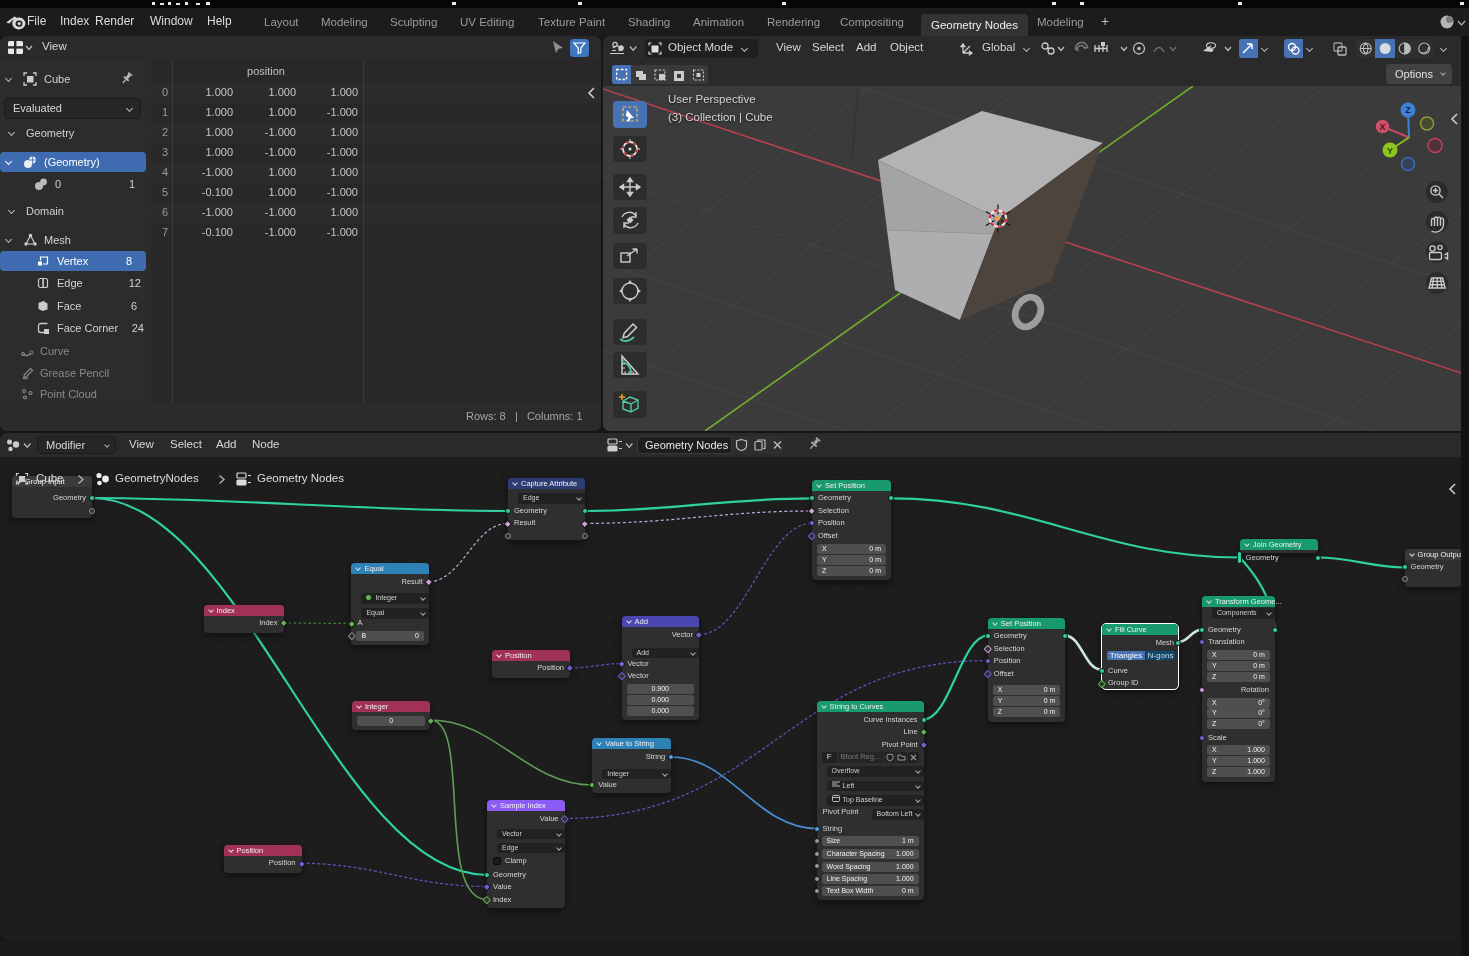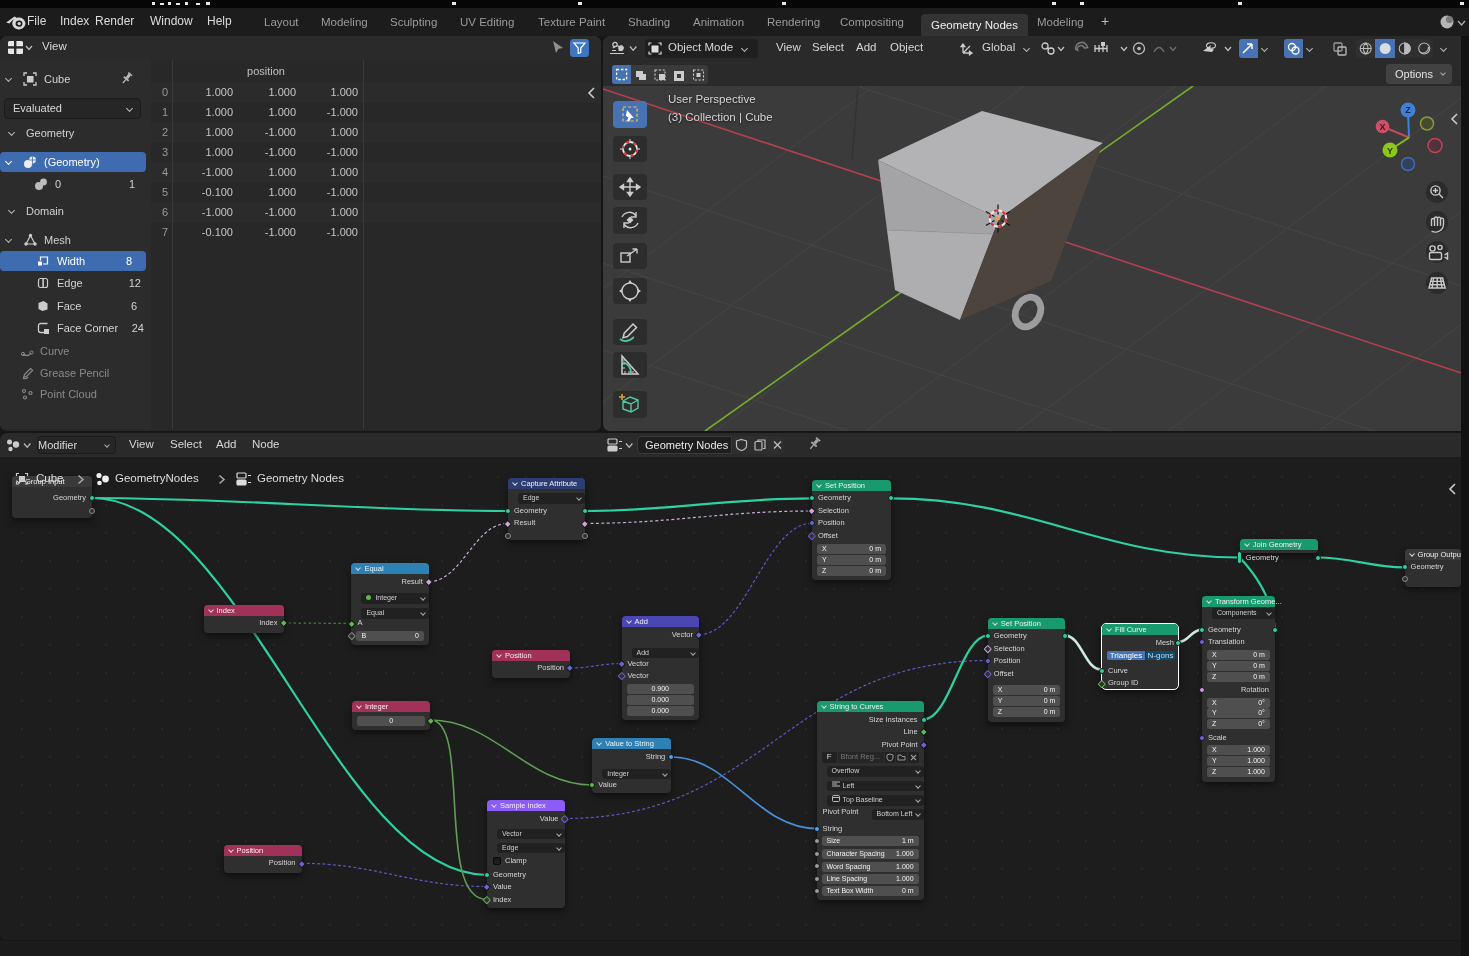--- a/index.html
+++ b/index.html
@@ -170,21 +170,21 @@
             <circle cx="3" cy="11" r="1.7" fill="#ccc"></circle>
             <circle cx="12" cy="11" r="1.7" fill="#ccc"></circle>
           </svg>
 <span style="position:absolute;left:44px">Mesh</span>
         </div>
 <div class="trow trowsel" style="top:191px">
 <svg class="abs" style="left:36px;top:3px" width="14" height="14">
             <path d="M4.5 3 h7 v7 h-7 Z" fill="none" stroke="#fff" stroke-width="1.2"></path>
             <rect x="1.5" y="7" width="5" height="5" fill="#fff" stroke="#3f6cb0" stroke-width="1"></rect>
           </svg>
-<span style="position:absolute;left:57px">Width</span>
+<span style="position:absolute;left:57px">Vertex</span>
           <span style="position:absolute;right:14px">8</span>
         </div>
 <div class="trow" style="top:213px">
 <svg class="abs" style="left:36px;top:3px" width="14" height="14">
             <rect x="2.5" y="2.5" width="9" height="9" rx="2" fill="none" stroke="#ccc" stroke-width="1.2"></rect>
             <rect x="6.3" y="3" width="1.6" height="8" fill="#ccc"></rect>
           </svg>
 <span style="position:absolute;left:57px">Edge</span>
           <span style="position:absolute;right:10px">12</span>
         </div>
@@ -268,20 +268,23 @@
           <span class="num" style="left:153px;top:146px;width:54px">1.000</span>
           <span class="rnum" style="left:0;top:166px;width:17px">7</span>
           <span class="num" style="left:28px;top:166px;width:54px">-0.100</span>
           <span class="num" style="left:91px;top:166px;width:54px">-1.000</span>
           <span class="num" style="left:153px;top:166px;width:54px">-1.000</span>
         </div>
 </div>
 <svg class="abs" style="left:586px;top:50px" width="10" height="14">
         <path d="M8 2 L3 7 L8 12" stroke="#ccc" stroke-width="1.6" fill="none"></path>
       </svg>
+<div class="ssfoot">
+        <span style="position:absolute;left:466px;top:7px">Rows: 8&nbsp;&nbsp; | &nbsp;&nbsp;Columns: 1</span>
+      </div>
 </div>
 <div id="vparea" class="abs">
 <svg class="abs" style="left:0;top:50px" width="866" height="345" viewBox="603 86 866 345">
 <rect x="603" y="86" width="866" height="345" fill="#3b3b3b"></rect>
 <g stroke="#464646" stroke-width="1">
 <line x1="603" y1="2" x2="1469" y2="288.6"></line>
           <line x1="603" y1="176" x2="1469" y2="462.6"></line>
           <line x1="603" y1="263" x2="1469" y2="549.6"></line>
           <line x1="603" y1="350" x2="1469" y2="636.6"></line>
           <line x1="603" y1="437" x2="1469" y2="723.6"></line>
@@ -516,21 +519,21 @@
 <div id="nedots"></div>
 <div class="nehead">
 <svg class="abs" style="left:4px;top:4px" width="32" height="17">
           <g fill="#ccc">
             <circle cx="5.5" cy="5" r="2.5"></circle>
             <circle cx="12" cy="7.5" r="3.2"></circle>
             <circle cx="6.5" cy="12" r="2.2"></circle>
           </g>
           <path d="M20 6.5 l3.2 3.8 3.2-3.8" stroke="#bbb" stroke-width="1.3" fill="none"></path>
         </svg>
-<div class="abs" style="left:37px;top:3px;width:79px;height:18px;background:#262626;border:1px solid #1b1b1b;border-radius:4px;font-size:11px;line-height:16px;color:#d8d8d8"><span style="">Modifier</span><span class="cvs" style="position:absolute;right:6px;top:6px"></span></div>
+<div class="abs" style="left:37px;top:3px;width:79px;height:18px;background:#262626;border:1px solid #1b1b1b;border-radius:4px;font-size:11px;line-height:16px;color:#d8d8d8"><span style="margin-left:8px">Modifier</span><span class="cvs" style="position:absolute;right:6px;top:6px"></span></div>
 <span class="vmenu" style="left:129px">View</span>
         <span class="vmenu" style="left:170px">Select</span>
         <span class="vmenu" style="left:216px">Add</span>
         <span class="vmenu" style="left:252px">Node</span>
 <svg class="abs" style="left:606px;top:4px" width="32" height="17">
           <g stroke="#ccc" stroke-width="1.2" fill="none">
             <rect x="2" y="2" width="9" height="5" rx="1"></rect>
             <rect x="2" y="9" width="9" height="5" rx="1" fill="#ccc"></rect>
             <path d="M13 4.5 h3 M13 11.5 h3"></path>
           </g>
@@ -715,21 +718,21 @@
         <div class="lr" style="position:absolute;left:0;top:93.5px;width:77.5px;text-align:left">Index</div>
         <span class="dm dml hollowg" style="top:96.75px"></span>
       </div>
       <div class="node" style="left:223.5px;top:845px;width:78px;height:28px;">
         <div class="nh" style="background:#a13159"><span class="cvh"></span>Position</div>
         <div class="lr" style="position:absolute;left:0;top:12.299999999999955px;width:78px;text-align:right">Position</div>
         <span class="dm dmr violbg" style="top:15.549999999999955px"></span>
       </div>
       <div class="node" style="left:816.6px;top:701px;width:107px;height:199px;">
         <div class="nh" style="background:#18996e"><span class="cvh"></span>String to Curves</div>
-        <div class="lr" style="position:absolute;left:0;top:12.5px;width:107px;text-align:right">Size Instances</div>
+        <div class="lr" style="position:absolute;left:0;top:12.5px;width:107px;text-align:right">Curve Instances</div>
         <span class="sk skr tealbg" style="top:15.5px"></span>
         <div class="lr" style="position:absolute;left:0;top:24.600000000000023px;width:107px;text-align:right">Line</div>
         <span class="dm dmr greenbg" style="top:27.850000000000023px"></span>
         <div class="lr" style="position:absolute;left:0;top:37.60000000000002px;width:107px;text-align:right">Pivot Point</div>
         <span class="dm dmr violbg" style="top:40.85000000000002px"></span>
         <div style="position:absolute;left:5px;top:51px;height:10.5px;width:97px">
           <span style="position:absolute;left:0;width:15px;height:10.5px;background:#212121;border-radius:2px 0 0 2px;font-size:8px;text-align:center;line-height:10.5px;color:#ddd">F</span>
           <span style="position:absolute;left:16px;width:46px;height:10.5px;background:#262626;font-size:7.5px;line-height:10.5px;color:#777;padding-left:3px">Bfont Reg...</span>
           <span style="position:absolute;left:63px;width:10px;height:10.5px;background:#212121"><svg width="10" height="10.5">
               <path d="M5 2 l3 1 v3 q0 2 -3 3 q-3 -1 -3 -3 v-3 Z" fill="none" stroke="#999" stroke-width="1"></path>

